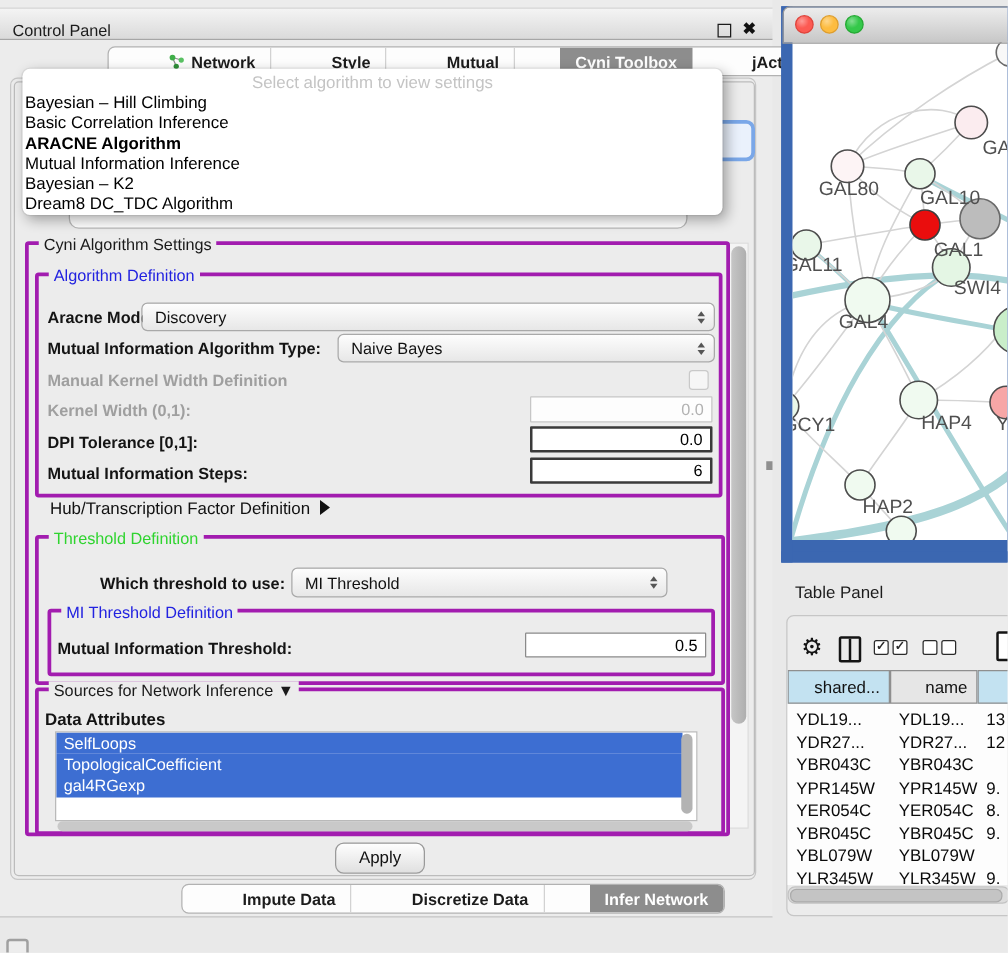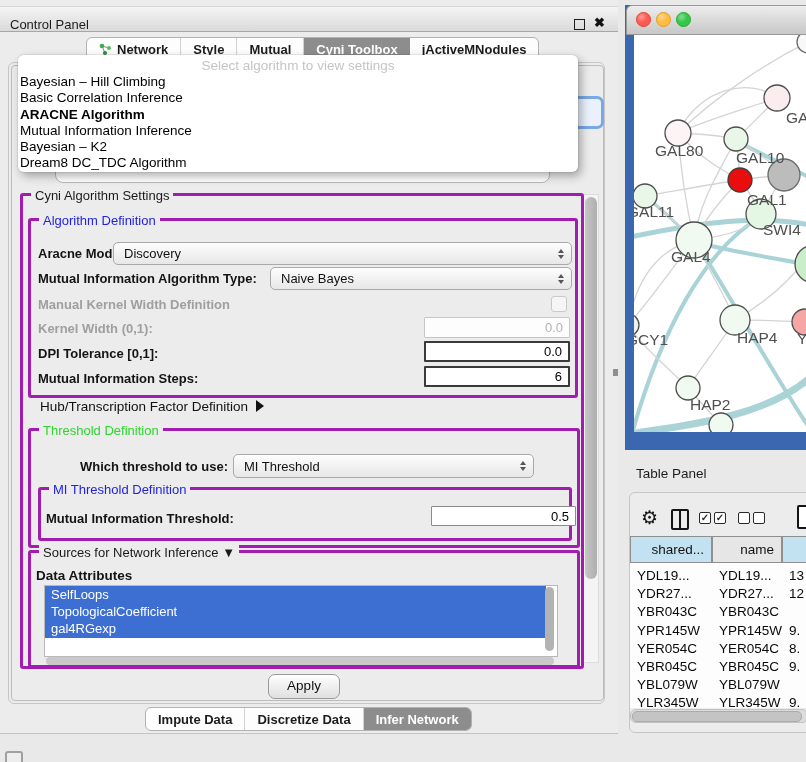--- a/index.html
+++ b/index.html
@@ -15,21 +15,21 @@
   #cp-titlebar{left:0;top:6px;width:618px;height:24px;
     background:linear-gradient(#f4f4f4,#dadada);
     border-top:1px solid #d6d6d6;border-bottom:1px solid #a6a6a6;}
   #cp-title{left:10px;top:10px;font-size:13px;color:#1c1c1c;}
   #float-icon{left:574px;top:12px;width:9px;height:9px;border:1.5px solid #1c1c1c;background:transparent;}
   #close-icon{left:594px;top:8px;font-size:13px;font-weight:bold;color:#111;}
   
   #top-tab-bar{left:86px;top:37px;height:22px;display:inline-flex;align-items:stretch;
     background:#fdfdfd;border:1px solid #b2b2b2;border-radius:6px;overflow:hidden;}
   .tab{display:flex;align-items:center;padding:0 12px;font-size:13px;font-weight:600;color:#1c1c1c;
-    border-right:1px solid #d2d2d2;white-space:nowrap;}
+    border-right:1px solid #d2d2d2;white-space:nowrap;margin-left:36px;}
   .tab:last-child{border-right:none;}
   .tab.selected{background:#8d8d8d;color:#fff;border-right:none;}
   .tab .net-ico{margin-right:5px;display:inline-block;width:13px;height:13px;}
   
   #cp-outer{left:8px;top:62px;width:595px;height:640px;border:1px solid #c6c6c6;border-radius:6px;background:#ececec;}
   #cp-inner{left:11px;top:65px;width:591px;height:634px;border:1px solid #bcbcbc;border-radius:4px;background:#ececec;}
   
   #combo-sliver{left:55px;top:160px;width:493px;height:21px;background:#fff;border:1px solid #b8b8b8;border-radius:8px;z-index:5;}
   #combo-focus-frag{left:570px;top:96px;width:28px;height:27px;background:#eaf1fc;border:3px solid #7aa7e8;border-radius:7px;z-index:5;}
   
@@ -186,21 +186,21 @@
     <span class="grouptitle gt-blue">MI Threshold Definition</span>
   </div>
   <div class="abs combo" style="left:233px;top:454px;width:299px;height:22px;">
     <span class="cval">MI Threshold</span>
     <span class="spinner">
         <span class="arr-up"></span>
         <span class="arr-dn"></span>
       </span>
   </div>
   <span class="abs lbl" style="left:46px;top:511px;">Mutual Information Threshold:</span>
-  <input class="abs tfield tf-mid" style="left: 420px; top: 506px; width: 131px; height: 18px; margin-left: 11px;" value="0.5">
+  <input class="abs tfield tf-mid" style="left: 420px; top: 506px; width: 131px; height: 18px;" value="0.5">
 
   <div class="abs groupbox" style="left:28px;top:550px;width:546px;height:112px;">
     <span class="grouptitle gt-black"><span>Sources for Network Inference</span> <span>▼</span></span>
   </div>
   <span class="abs lbl" style="left:36px;top:568px;font-size:13.5px;">Data Attributes</span>
   <div id="attr-box" class="abs">
       <div class="attr-item">SelfLoops</div>
       <div class="attr-item">TopologicalCoefficient</div>
       <div class="attr-item">gal4RGexp</div>
     </div>

